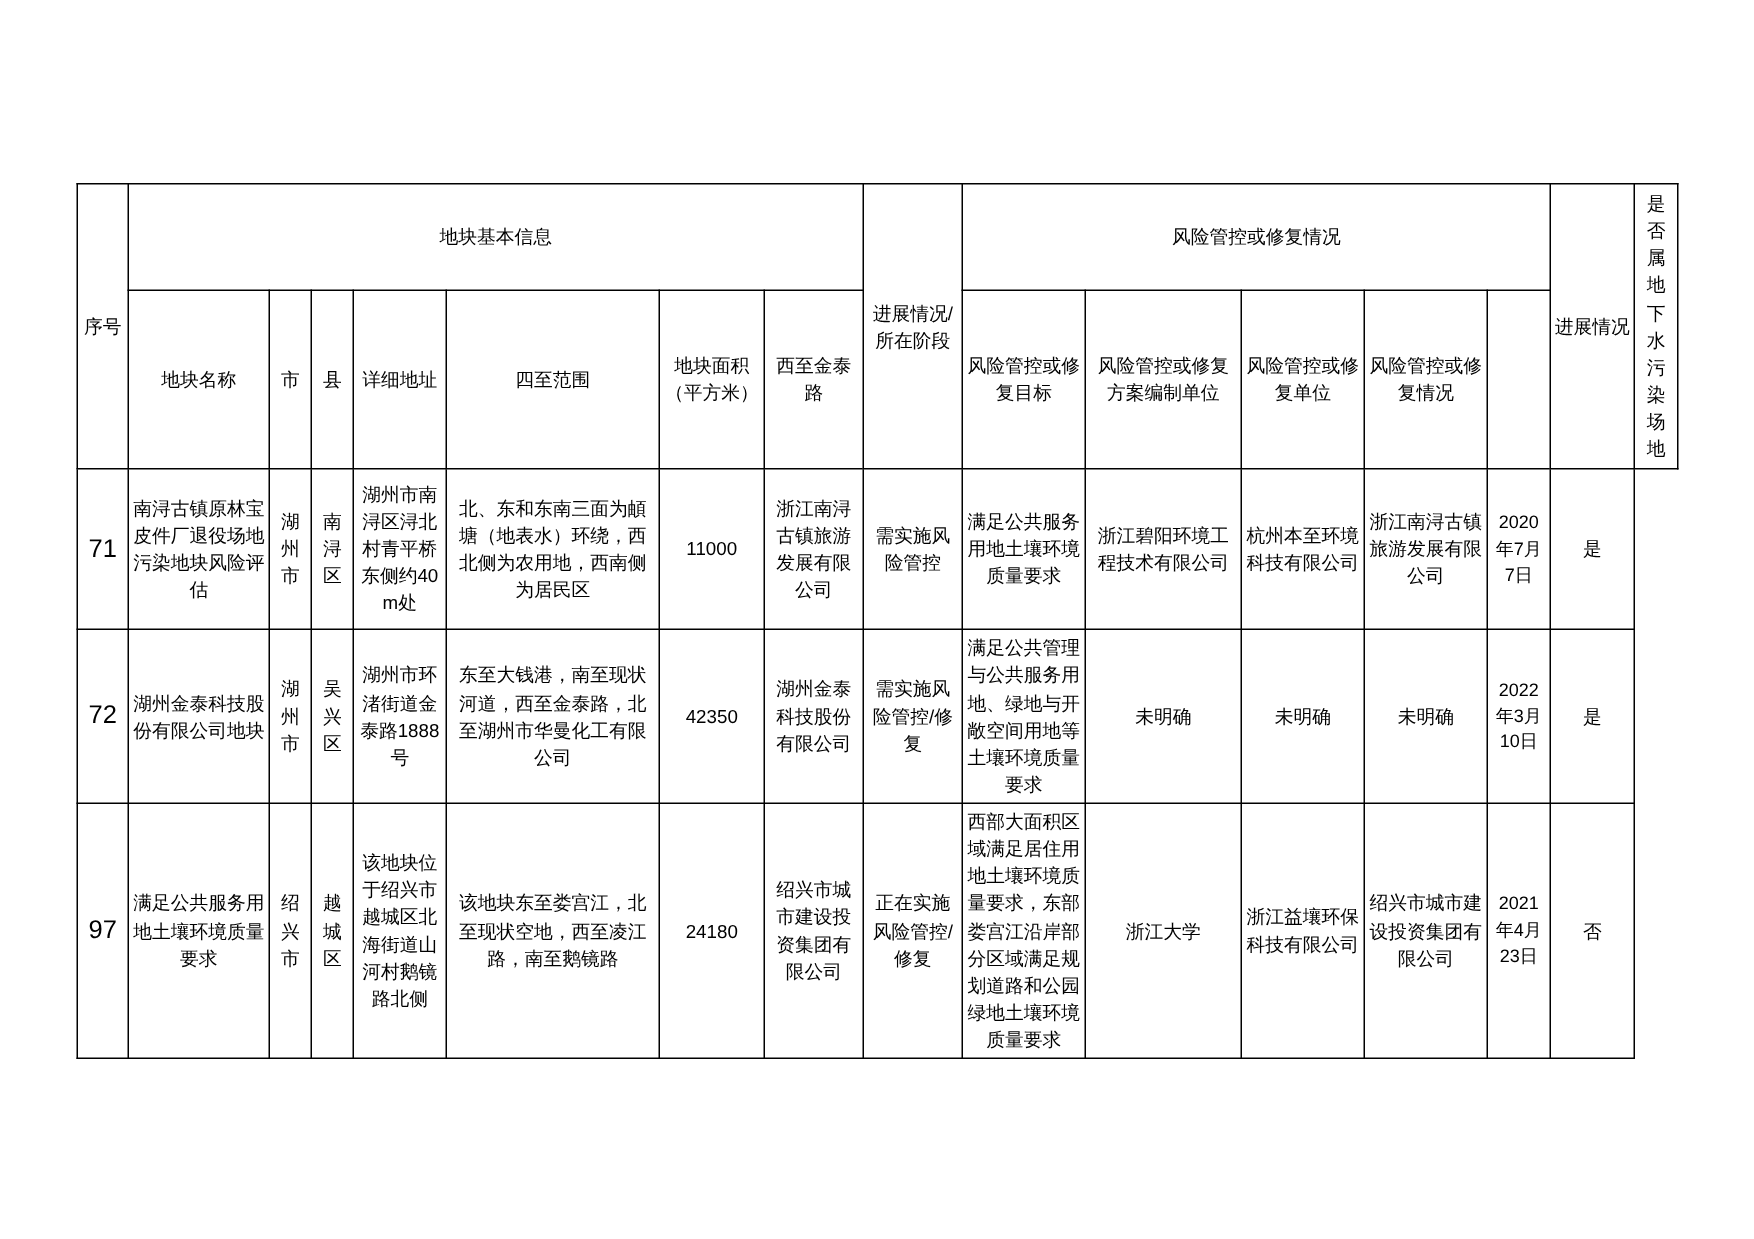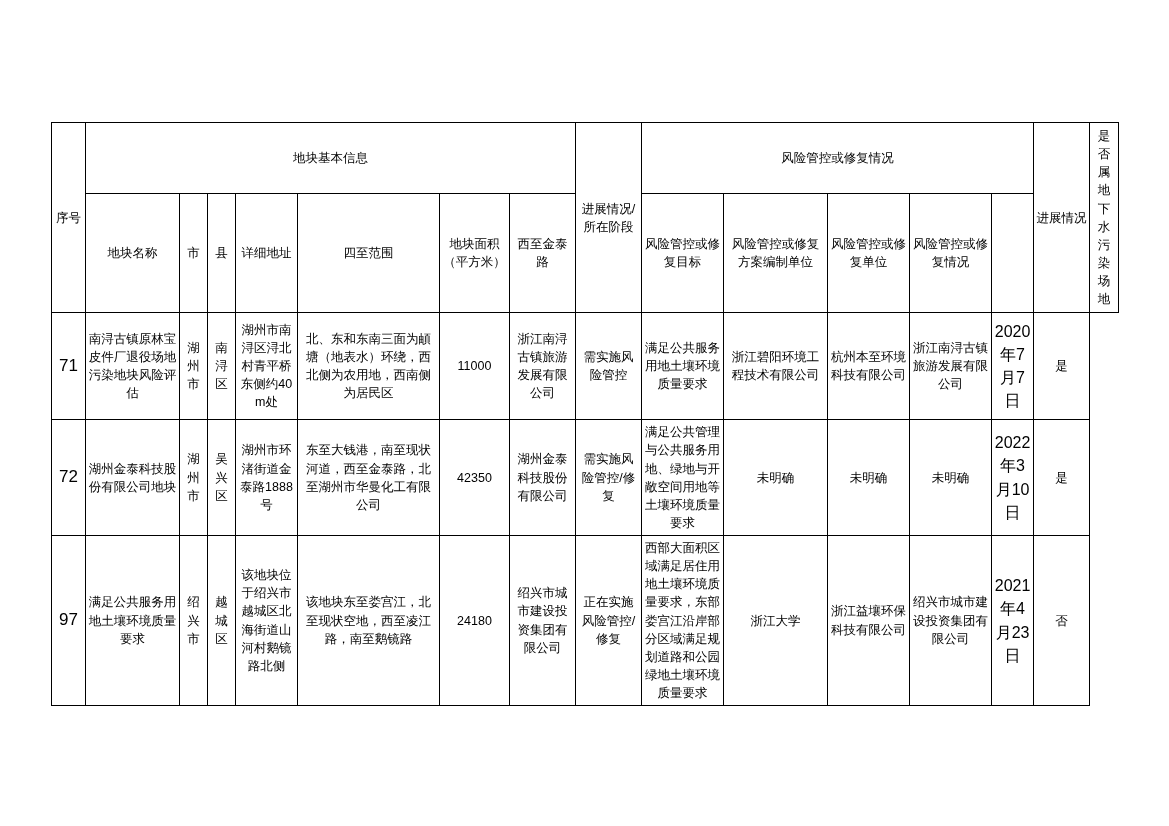--- a/index.html
+++ b/index.html
@@ -55,21 +55,21 @@
   .c-owner    { width: 66px; }
   .c-stage    { width: 66px; }
   .c-goal     { width: 82px; }
   .c-plan     { width: 104px; }
   .c-repair   { width: 82px; }
   .c-entrust  { width: 82px; }
   .c-date     { width: 42px; }
   .c-ground   { width: 56px; }
 
   td.tall { height: 100px; }
-  .narrow { font-size: 16px; margin-left: 24px; }
+  .narrow { font-size: 12px; margin-left: 24px; }
   .seq-cell { font-size: 17px; }
 </style>
 </head>
 <body>
 
 <div class="page">
   <div class="table-wrap">
     <table class="doc-table">
       <colgroup>
         <col class="c-seq">

